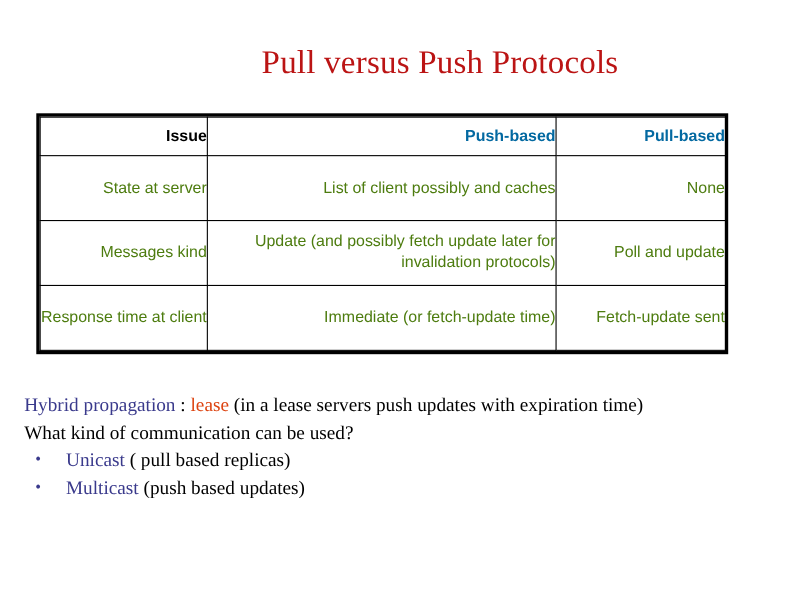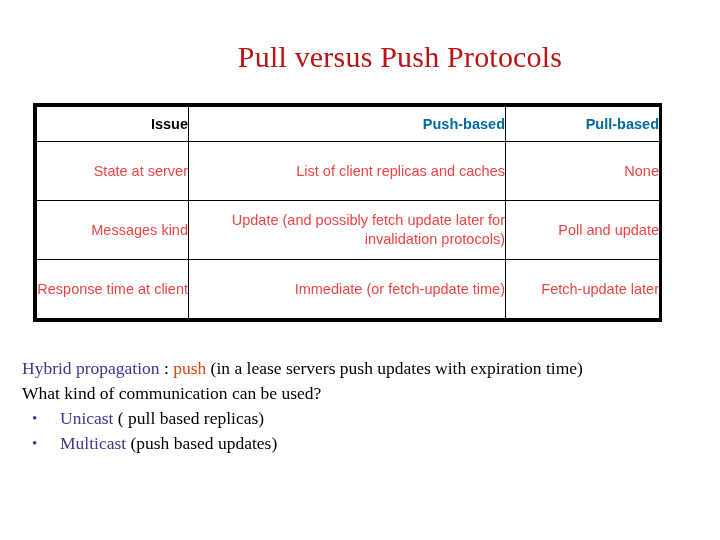--- a/index.html
+++ b/index.html
@@ -69,21 +69,21 @@
   }
   th.head-issue { color: #000000; }
   th.head-push,
   th.head-pull  { color: #0369a1; }
 
   
   tr.body-row td {
     height: 58px;
     font-size: 14.5px;
     font-weight: normal;
-    color: #ef4444;
+    color: #4d7c0f;
     line-height: 1.28;
   }
   td.cell-issue { padding: 0 0 0 9px; }
   td.cell-push  { padding: 0 6px 0 9px; }
   td.cell-pull  { padding: 0 6px 0 9px; }
 
   
   #body-text {
     position: absolute;
     left: 22px;
@@ -135,41 +135,41 @@
     <thead>
       <tr class="head-row">
         <th class="head-issue">Issue</th>
         <th class="head-push">Push-based</th>
         <th class="head-pull">Pull-based</th>
       </tr>
     </thead>
     <tbody>
       <tr class="body-row">
         <td class="cell-issue">State at server</td>
-        <td class="cell-push">List of client replicas and caches</td>
+        <td class="cell-push">List of client possibly and caches</td>
         <td class="cell-pull">None</td>
       </tr>
       <tr class="body-row">
         <td class="cell-issue">Messages kind</td>
         <td class="cell-push">Update (and possibly fetch update later for invalidation protocols)</td>
         <td class="cell-pull">Poll and update</td>
       </tr>
       <tr class="body-row">
         <td class="cell-issue">Response time at client</td>
         <td class="cell-push">Immediate (or fetch-update time)</td>
-        <td class="cell-pull">Fetch-update later</td>
+        <td class="cell-pull">Fetch-update sent</td>
       </tr>
     </tbody>
   </table>
 </div>
 
 <div id="body-text">
 
   <div class="line">
-    <span class="accent-indigo">Hybrid propagation</span><span class="accent-black"> : </span><span class="accent-orange">push</span><span class="accent-black"> (in a lease servers push updates with expiration time)</span>
+    <span class="accent-indigo">Hybrid propagation</span><span class="accent-black"> : </span><span class="accent-orange">lease</span><span class="accent-black"> (in a lease servers push updates with expiration time)</span>
   </div>
 
   <div class="line">
     <span>What kind of communication can be used?</span>
   </div>
 
   <ul id="comm-list">
     <li>
       <span class="bullet-glyph">•</span><span class="accent-indigo">Unicast</span><span class="accent-black">  ( pull based replicas)</span>
     </li>

